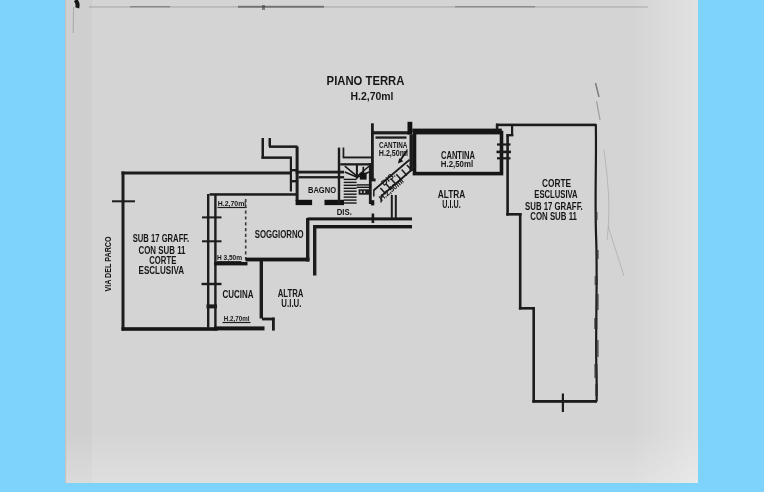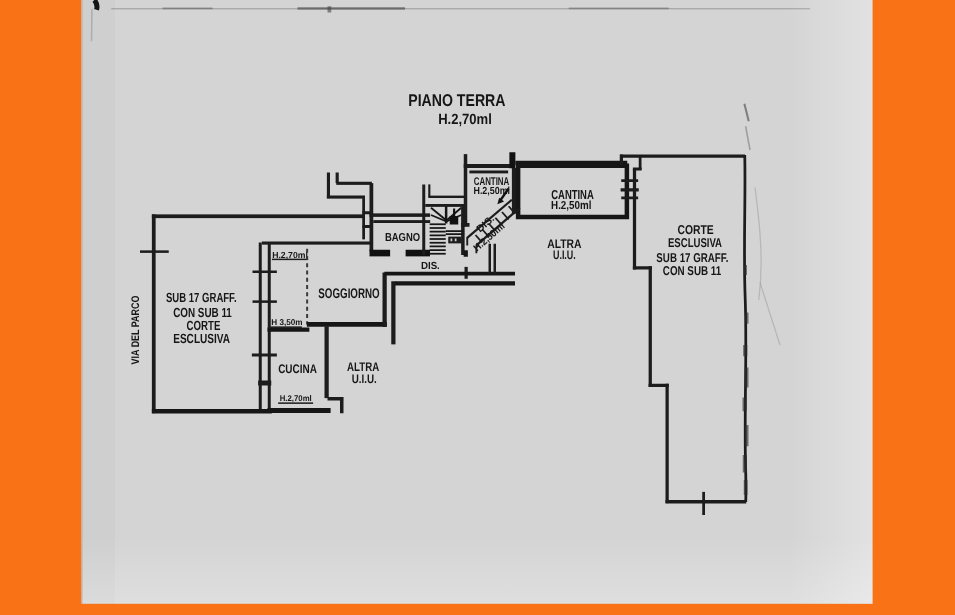--- a/index.html
+++ b/index.html
@@ -1,16 +1,16 @@
 <!DOCTYPE html>
 <html><head>
 <meta charset="utf-8">
 <style>
   html,body{margin:0;padding:0;background:#fff;}
-  #page{position:relative;width:764px;height:492px;background:#f97316;overflow:hidden;
+  #page{position:relative;width:764px;height:492px;background:#7dd3fc;overflow:hidden;
         font-family:"Liberation Sans", sans-serif;}
   svg{filter:blur(0.4px);}
   svg text{font-family:"Liberation Sans", sans-serif;font-weight:bold;fill:#161616;}
 </style>
 </head>
 <body>
 <div id="page">
 <svg width="764" height="492" viewBox="0 0 764 492">
 
   <rect x="66" y="0" width="632" height="483" fill="#d4d4d4"></rect>

